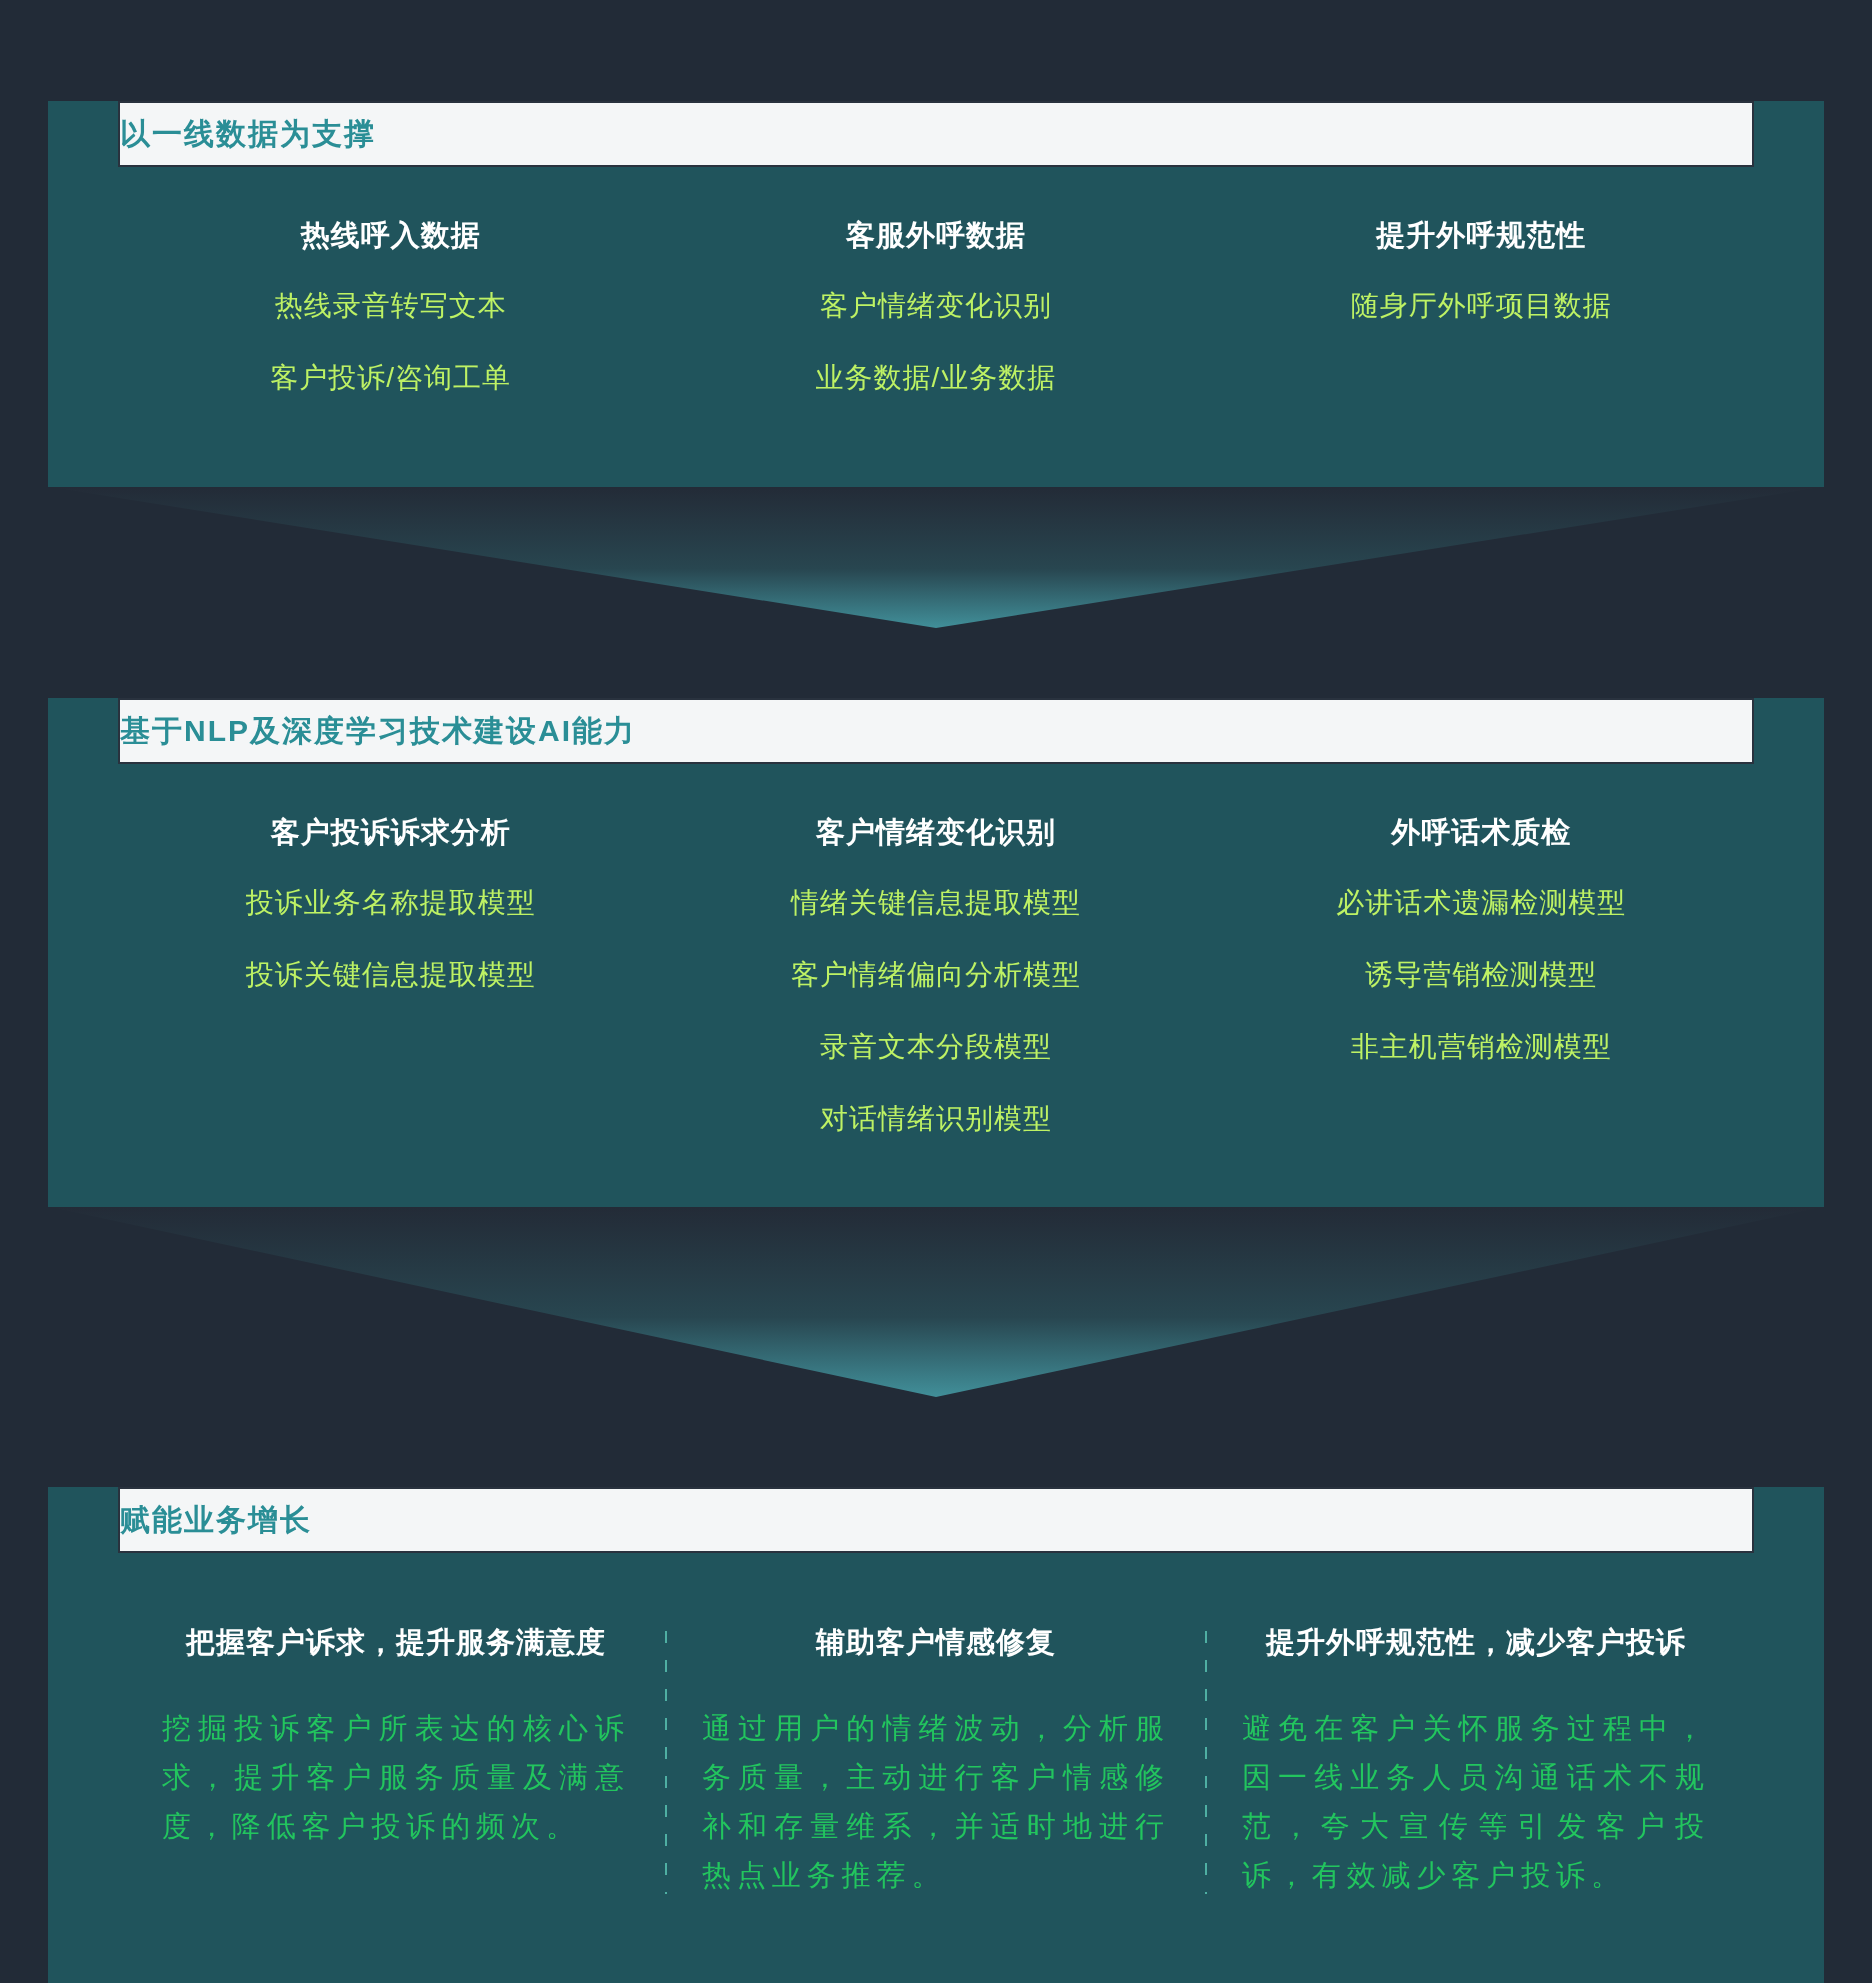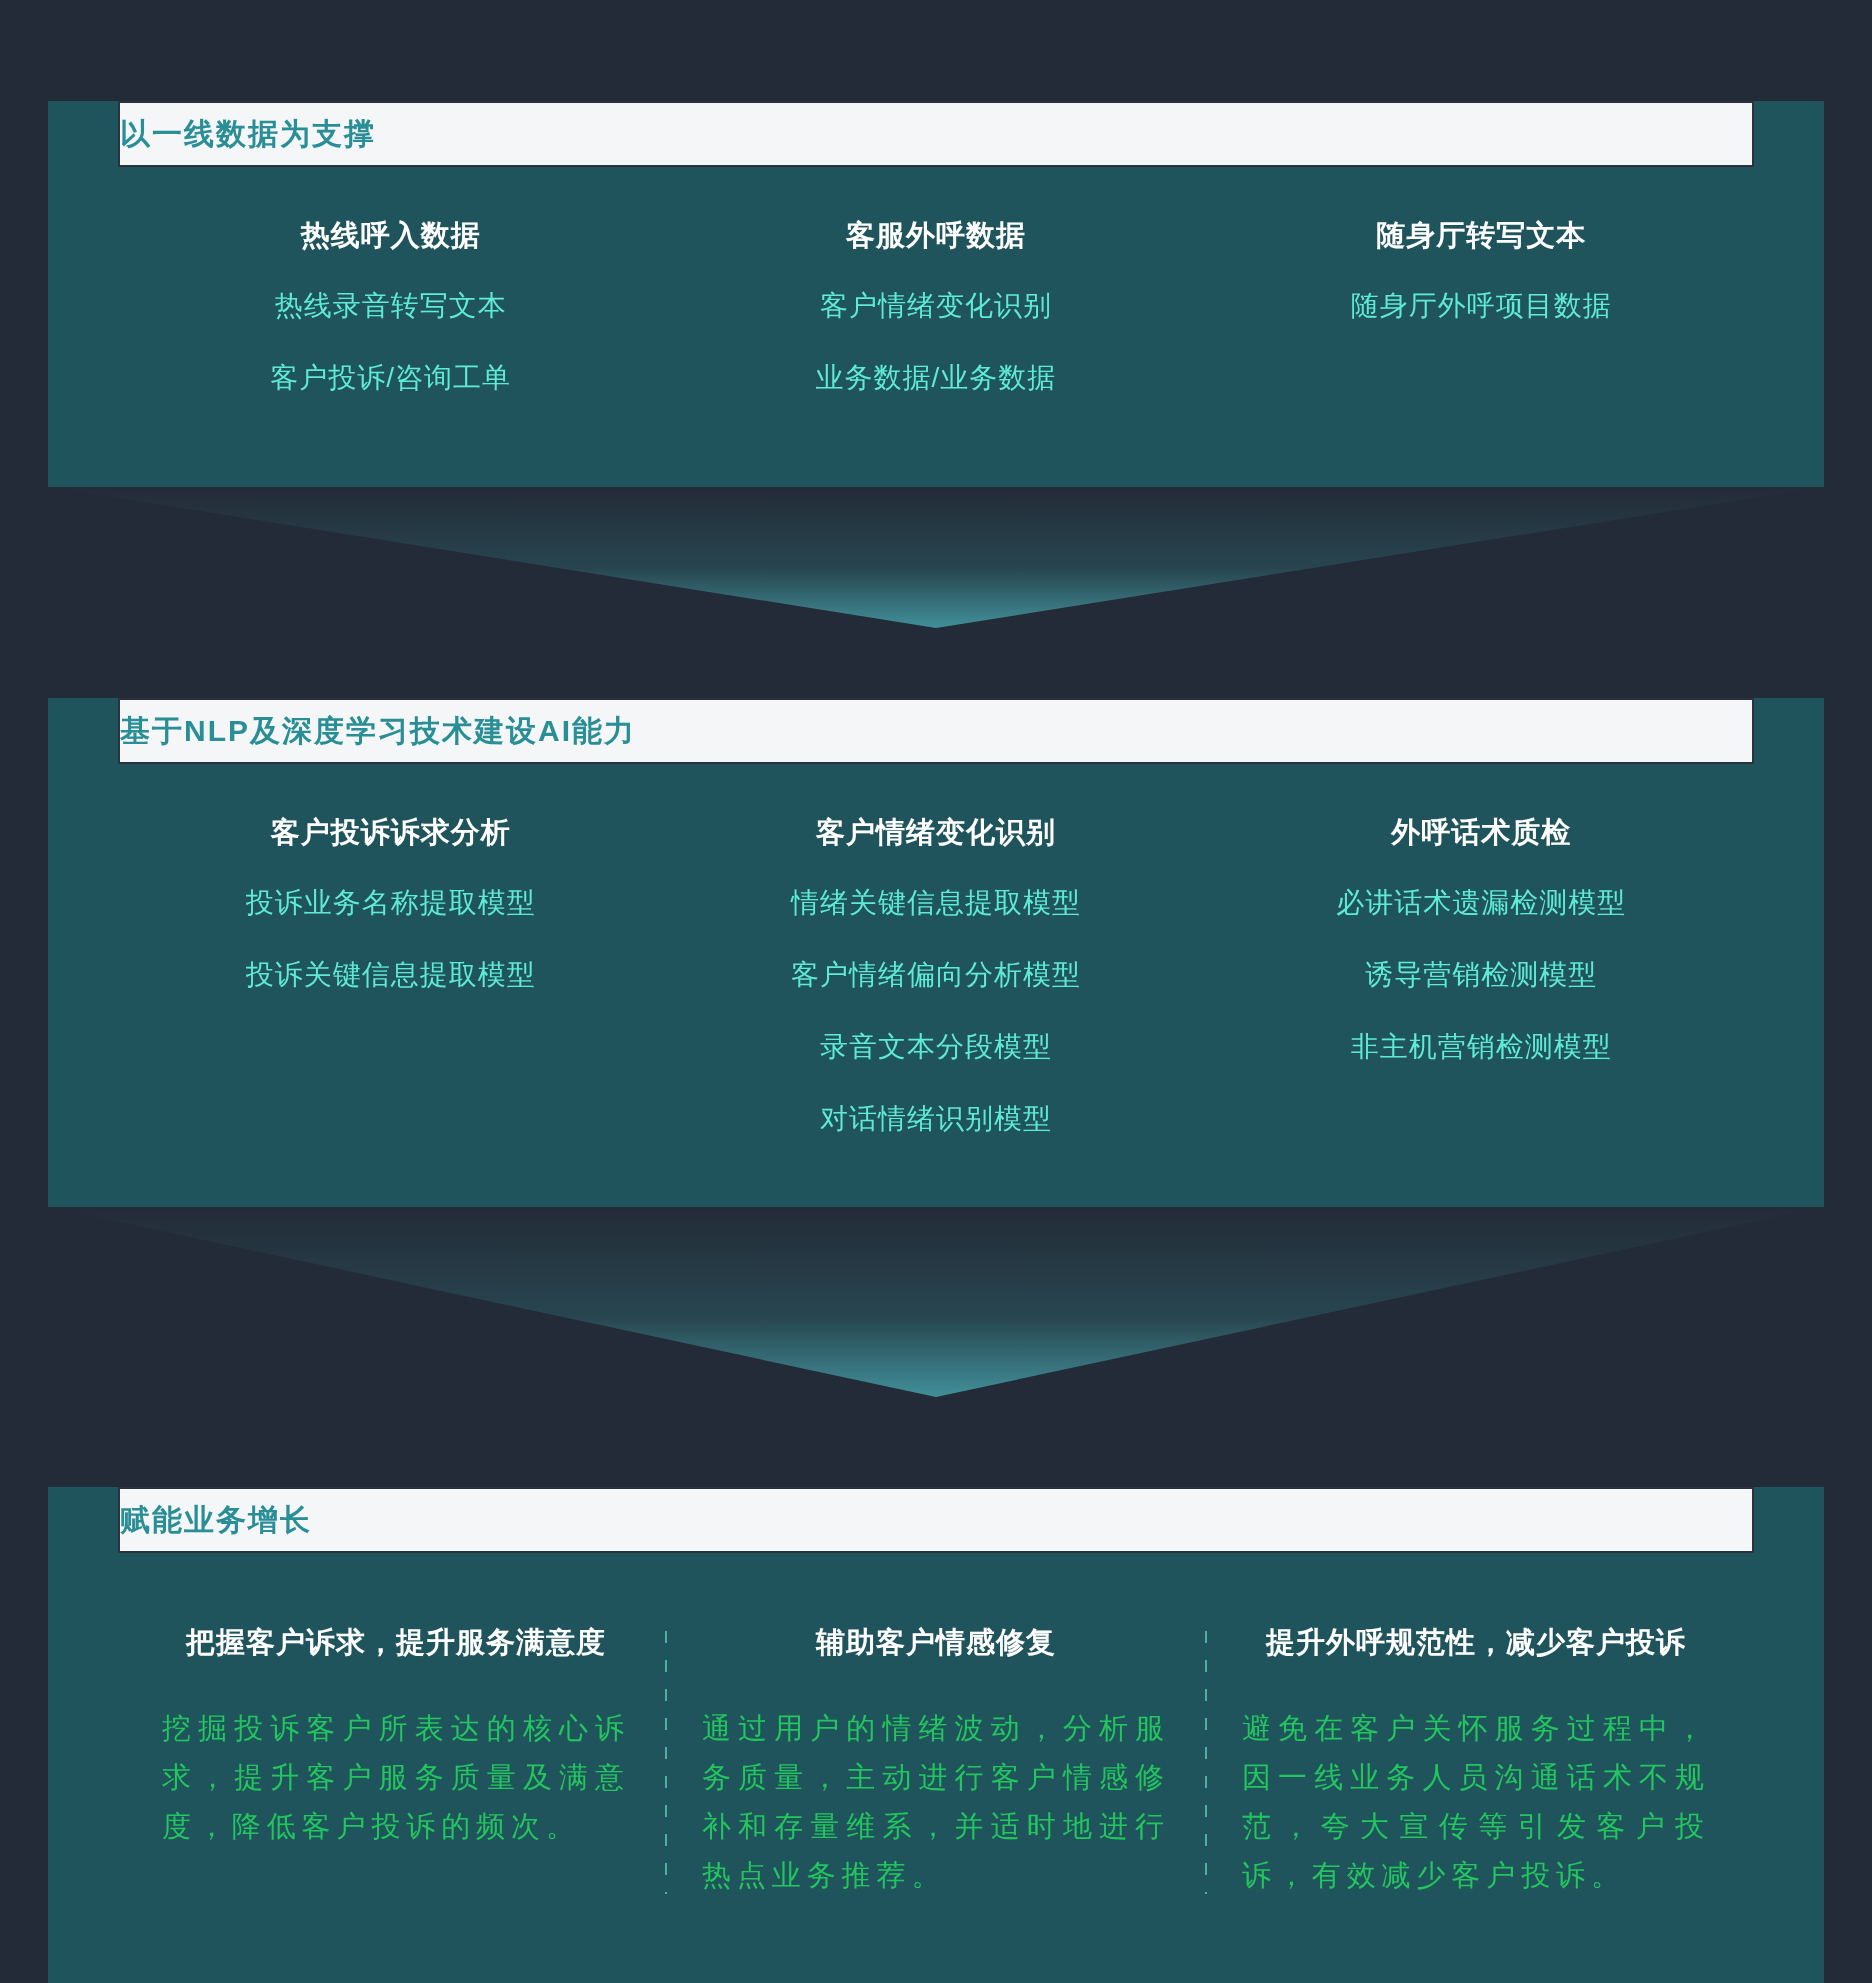--- a/index.html
+++ b/index.html
@@ -24,21 +24,21 @@
   }
 
   .cols{
     margin:49px 70px 0;display:grid;grid-template-columns:repeat(3,1fr);
     text-align:center;align-items:start;
   }
   .col h3{
     font-size:29px;font-weight:bold;color:#ffffff;margin:0 0 31px;letter-spacing:1px;
   }
   .col .item{
-    font-size:28px;color:#5eead4;margin:0 0 34px;letter-spacing:1px;
+    font-size:28px;color:#bef264;margin:0 0 34px;letter-spacing:1px;
   }
 
   .gap{position:relative;}
   #gap-1{height:164px;}
   #gap-2{height:217px;}
   .arrow{
     position:absolute;top:0;left:50px;right:50px;
     clip-path:polygon(0 0,100% 0,50% 100%);
     background:linear-gradient(180deg,#232B37 0%,#284650 58%,#418F99 100%);
   }
@@ -75,21 +75,21 @@
       <h3>热线呼入数据</h3>
       <div class="item">热线录音转写文本</div>
       <div class="item">客户投诉/咨询工单</div>
     </div>
     <div class="col">
       <h3>客服外呼数据</h3>
       <div class="item">客户情绪变化识别</div>
       <div class="item">业务数据/业务数据</div>
     </div>
     <div class="col">
-      <h3>随身厅转写文本</h3>
+      <h3>提升外呼规范性</h3>
       <div class="item">随身厅外呼项目数据</div>
     </div>
   </div>
 </section>
 
 <div class="gap" id="gap-1">
   <div class="arrow"></div>
 </div>
 
 <section class="panel" id="panel-ai">

